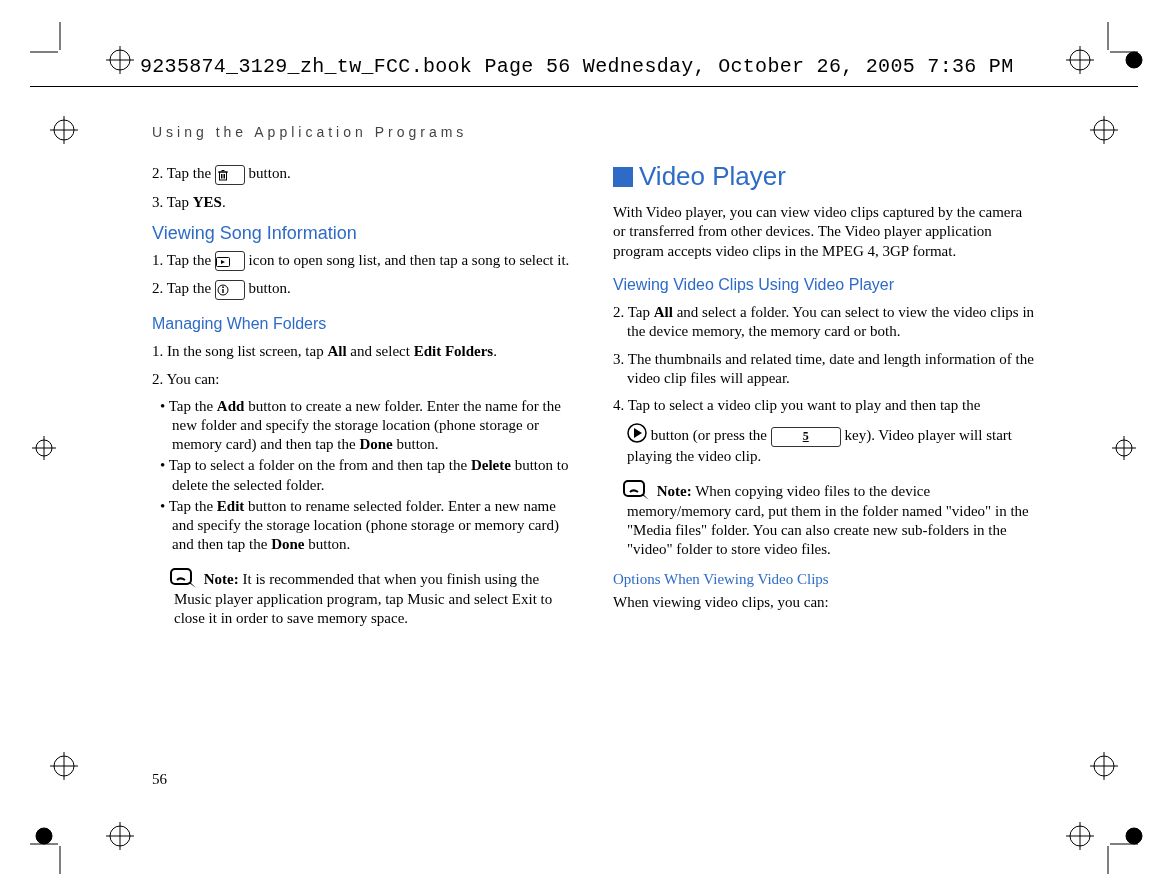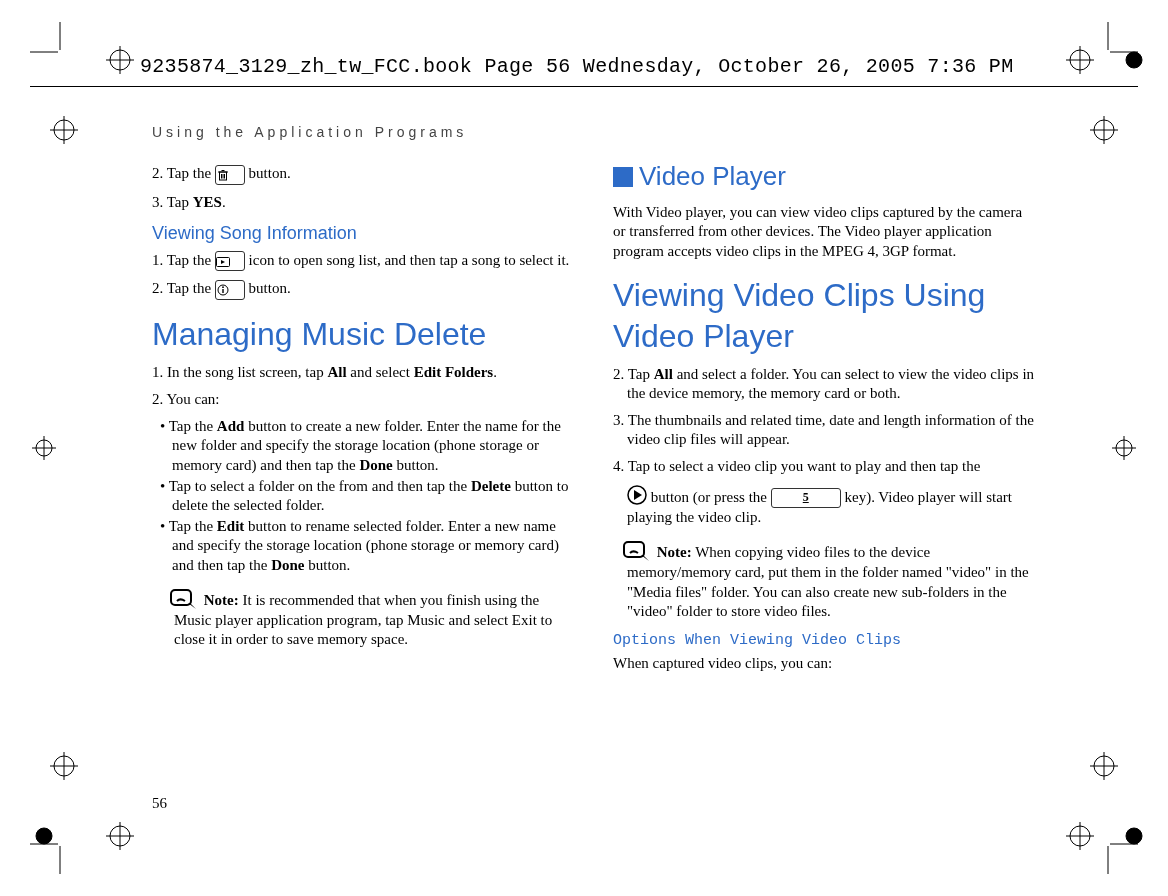--- a/index.html
+++ b/index.html
@@ -62,33 +62,33 @@
     margin: 0 0 6px 0;
   }
   .bullet {
     margin: 2px 0 2px 0;
     padding-left: 20px;
     text-indent: -12px;
   }
   .h-blue-lg {
     font-family: Arial, Helvetica, sans-serif;
     color: #2d6bc7;
-    font-size: 32px;
+    font-size: 16px;
     font-weight: 400;
     margin: 14px 0 8px 0;
   }
   .h-blue-md {
     font-family: Arial, Helvetica, sans-serif;
     color: #2d6bc7;
     font-size: 18px;
     font-weight: 400;
     margin: 10px 0 6px 0;
   }
   .h-blue-sm {
-    font-family: Liberation Mono, monospace;
+    font-family: Liberation Serif, serif;
     color: #2d6bc7;
     font-size: 15px;
     font-weight: 400;
     margin: 10px 0 4px 0;
   }
   .section-title {
     font-family: Arial, Helvetica, sans-serif;
     color: #2d6bc7;
     font-size: 26px;
     font-weight: 400;
@@ -126,21 +126,21 @@
     min-width: 16px;
     text-align: center;
     background: #fff;
   }
   .inline-btn.wide { min-width: 56px; }
   .inline-svg { vertical-align: -3px; }
   b { font-weight: 700; }
   .pgnum {
     position: absolute;
     left: 152px;
-    bottom: 84px;
+    bottom: 108px;
     font-size: 15px;
   }
   .colbreak { break-before: column; }
 </style>
 </head>
 <body>
 
 <svg width="1168" height="896" style="position:absolute;top:0;left:0;pointer-events:none">
 
   <g stroke="#000" stroke-width="1" fill="none">
@@ -237,21 +237,21 @@
       <span class="inline-btn">
         <svg class="inline-svg" width="12" height="12" viewBox="0 0 12 12">
             <circle cx="6" cy="6" r="5" fill="none" stroke="#000"></circle>
             <circle cx="6" cy="3.2" r="0.9" fill="#000"></circle>
             <rect x="5.3" y="5" width="1.4" height="4" fill="#000"></rect>
           </svg>
       </span>
       <span> button.</span>
     </p>
 
-    <div class="h-blue-lg">Managing Music Delete</div>
+    <div class="h-blue-lg">Managing When Folders</div>
 
     <p class="step">
       <span>1. In the song list screen, tap </span><b>All</b><span> and select </span><b>Edit Folders</b><span>.</span>
     </p>
     <p class="step">2. You can:</p>
 
     <p class="bullet">
       <span>• Tap the </span><b>Add</b><span> button to create a new folder. Enter the name for the new folder and specify the storage location (phone storage or memory card) and then tap the </span><b>Done</b><span> button.</span>
     </p>
     <p class="bullet">
@@ -304,18 +304,18 @@
         <svg width="28" height="22" viewBox="0 0 28 22">
             <rect x="1" y="1" width="20" height="15" rx="4" fill="none" stroke="#000" stroke-width="2"></rect>
             <path d="M7 12 C9 10, 12 10, 15 12" fill="none" stroke="#000" stroke-width="2"></path>
             <polygon points="18,14 26,20 20,14" fill="#000"></polygon>
           </svg>
       </span>
       <b>Note:</b><span> When copying video files to the device memory/memory card, put them in the folder named "video" in the "Media files" folder. You can also create new sub-folders in the "video" folder to store video files.</span>
     </p>
 
     <div class="h-blue-sm">Options When Viewing Video Clips</div>
-    <p style="margin:0;">When captured video clips, you can:</p>
+    <p style="margin:0;">When viewing video clips, you can:</p>
 
   </div>
 </div>
 
 <div class="pgnum">56</div>
 
 </body></html>

